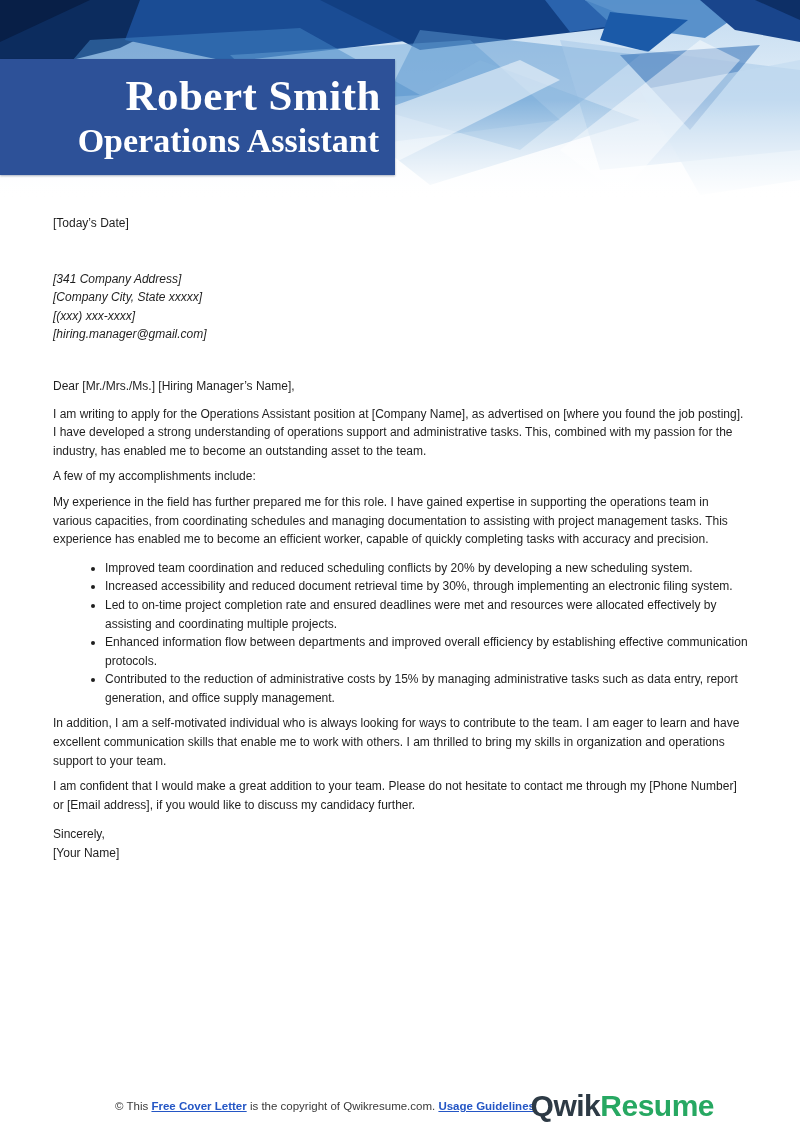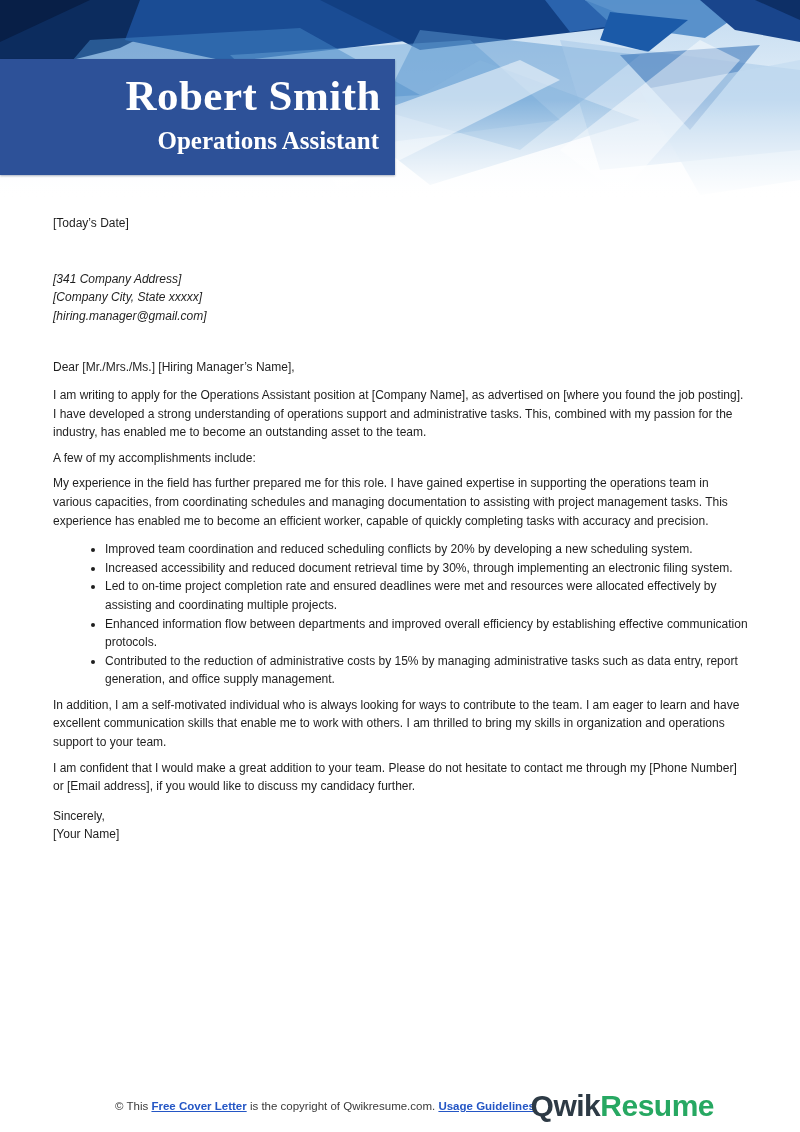--- a/index.html
+++ b/index.html
@@ -26,21 +26,21 @@
     padding: 14px 14px 0 0;
     font-family: "Liberation Serif", serif;
     color: #ffffff;
     box-shadow: 0 1px 2px rgba(10,30,70,0.35);
   }
   .person-name {
     font-size: 43px; font-weight: bold; line-height: 46px;
     letter-spacing: 0.5px; white-space: nowrap;
   }
   .person-title {
-    font-size: 25px; font-weight: bold; line-height: 28px;
+    font-size: 34px; font-weight: bold; line-height: 28px;
     margin-top: 8px; padding-right: 2px; white-space: nowrap;
   }
 
   
   .letter {
     position: absolute; left: 53px; top: 214px; width: 695px;
     font-size: 12px; line-height: 18.6px;
   }
   .letter p { margin: 0 0 7px 0; }
   .date-line { margin-bottom: 37px !important; }
@@ -129,20 +129,21 @@
       <div class="person-title">Operations Assistant</div>
     </div>
   </div>
 
   <main class="letter">
     <p class="date-line">[Today’s Date]</p>
 
     <div class="address-block">
       <p>[341 Company Address]</p>
       <p>[Company City, State xxxxx]</p>
+      <p>[(xxx) xxx-xxxx]</p>
       <p>[hiring.manager@gmail.com]</p>
     </div>
 
     <p class="salutation">Dear [Mr./Mrs./Ms.] [Hiring Manager’s Name],</p>
 
     <p>I am writing to apply for the Operations Assistant position at [Company Name], as advertised on [where you found the job posting]. I have developed a strong understanding of operations support and administrative tasks. This, combined with my passion for the industry, has enabled me to become an outstanding asset to the team.</p>
     <p>A few of my accomplishments include:</p>
 
     <p>My experience in the field has further prepared me for this role. I have gained expertise in supporting the operations team in various capacities, from coordinating schedules and managing documentation to assisting with project management tasks. This experience has enabled me to become an efficient worker, capable of quickly completing tasks with accuracy and precision.</p>
 

